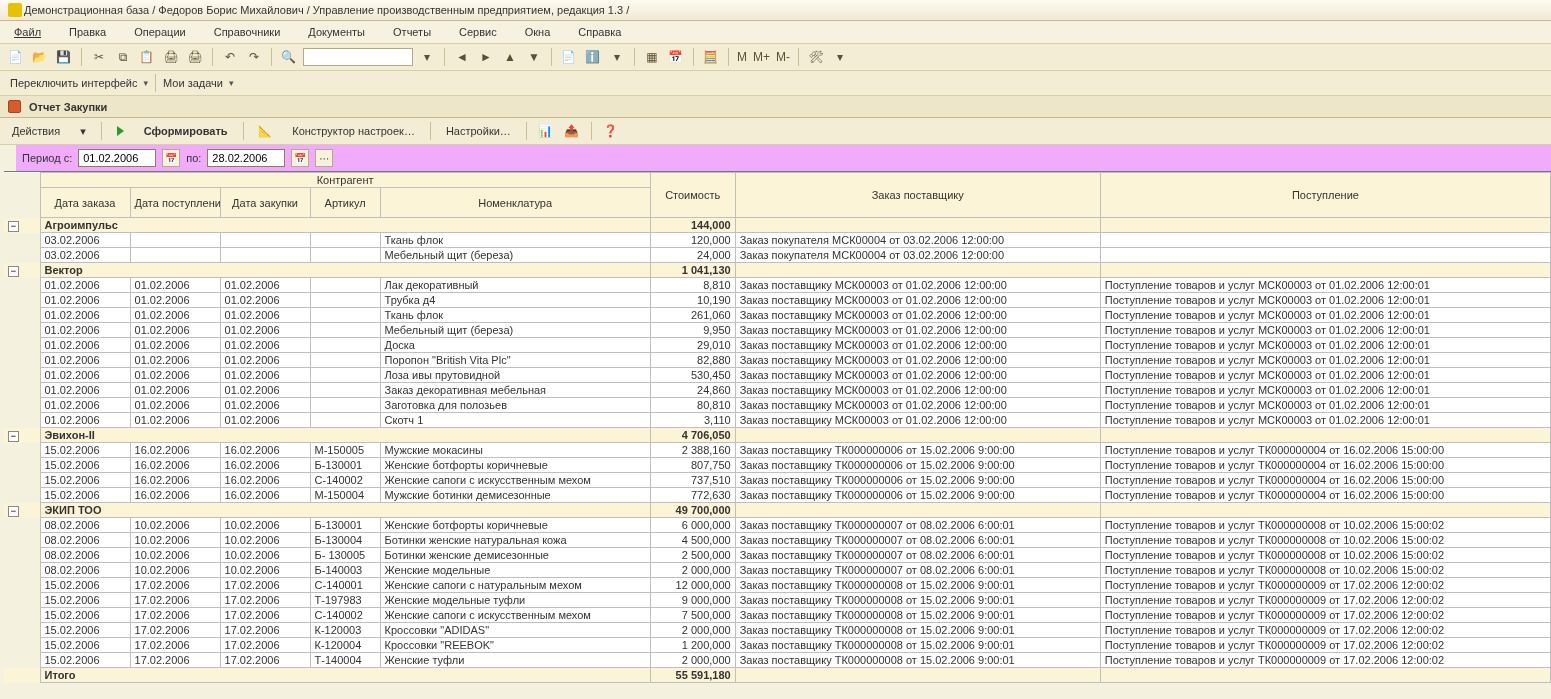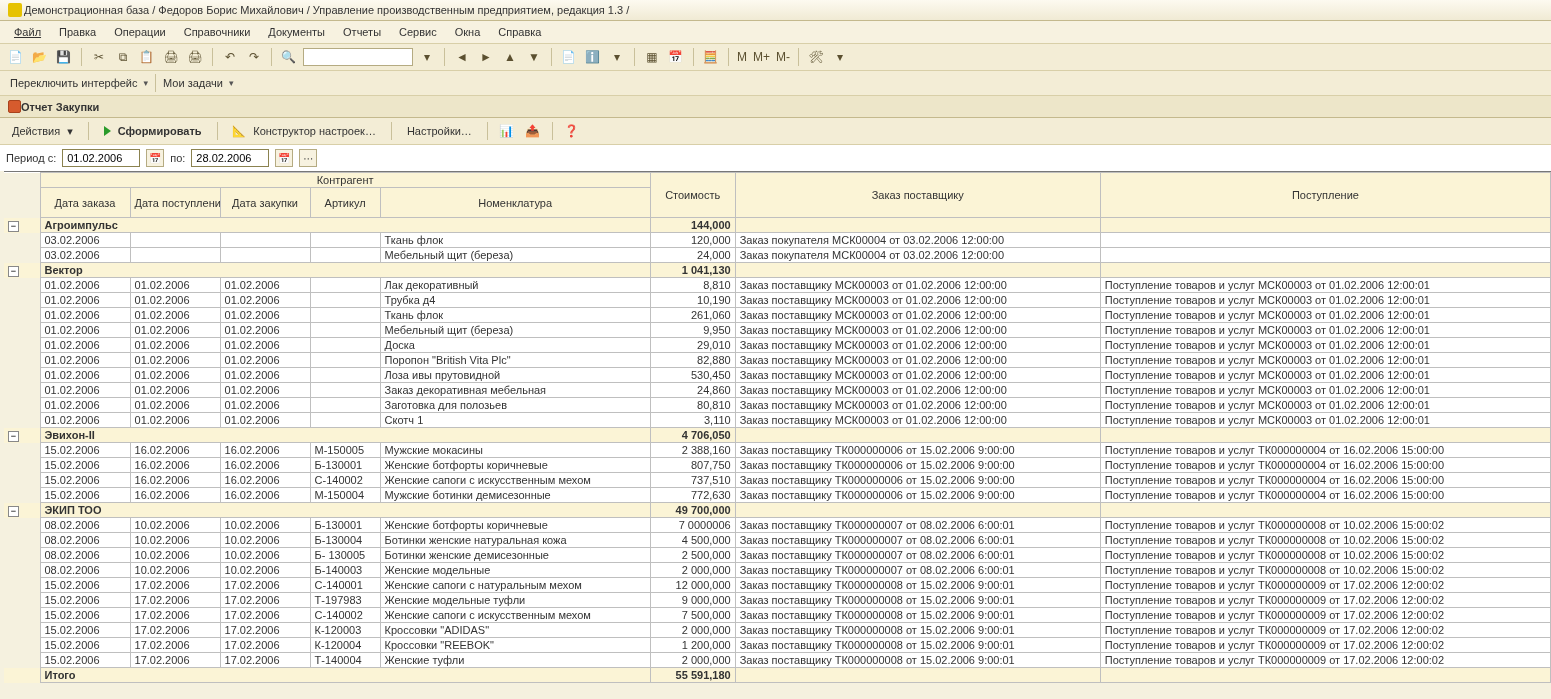--- a/index.html
+++ b/index.html
@@ -18,21 +18,21 @@
     display: flex; align-items: center; gap: 2px;
     font-size: 11px;
   }
   .title-bar .logo {
     width: 14px; height: 14px;
     background: #e6c200; border-radius: 2px;
   }
   .menu-bar {
     background: #f7f2e0;
     padding: 3px 6px;
-    display: flex; gap: 2px;
+    display: flex; gap: 12px;
     border-bottom: 1px solid #d8cfa8;
   }
   .menu-item {
     padding: 2px 8px;
     cursor: default;
   }
   .menu-item .ul { text-decoration: underline; }
   .toolbar {
     background: #f3edd6;
     border-bottom: 1px solid #d8cfa8;
@@ -70,48 +70,48 @@
     padding: 1px 4px;
   }
   .sub-toolbar .dd-arrow {
     font-size: 9px; color: #555;
     margin-left: 2px;
   }
   .doc-tab {
     background: #ede6c9;
     border-bottom: 1px solid #c4b98d;
     padding: 4px 8px;
-    display: flex; gap: 0; align-items: center;
+    display: flex; gap: 8px; align-items: center;
   }
   .doc-tab .icon {
     width: 13px; height: 13px;
     background: #d65b2d; border: 1px solid #a8431c;
     border-radius: 2px;
   }
   .report-toolbar {
     background: #f3edd6;
     border-bottom: 1px solid #d8cfa8;
     padding: 3px 6px;
     display: flex; align-items: center; gap: 6px;
   }
   .report-toolbar .btn-label {
-    display: inline-flex; align-items: center; gap: 7px;
+    display: inline-flex; align-items: center; gap: 20px;
     padding: 2px 6px;
   }
   .report-toolbar .play-icon {
     width: 0; height: 0;
     border-left: 7px solid #2a9b2a;
     border-top: 5px solid transparent;
     border-bottom: 5px solid transparent;
   }
   .bold { font-weight: bold; }
   .period-row {
-    background: #ffffff;
+    background: #f0abfc;
     padding: 4px 6px;
-    display: flex; align-items: center; gap: 6px;
+    display: flex; align-items: center; gap: 6px; margin-left: 16px;
   }
   .date-input {
     background: #fff; border: 1px solid #8b824f;
     padding: 1px 4px; width: 78px;
     font-size: 11px; height: 18px;
   }
   .mini-btn {
     width: 18px; height: 18px;
     border: 1px solid #b5ab82;
     background: #f7f2e0;
@@ -554,21 +554,21 @@
           <td></td>
         </tr>
         <tr>
           <td class="tree-cell"></td>
           <td class="indent-cell"></td>
           <td>08.02.2006</td>
           <td>10.02.2006</td>
           <td>10.02.2006</td>
           <td>Б-130001</td>
           <td>Женские ботфорты коричневые</td>
-          <td class="num">7 0000006</td>
+          <td class="num">6 000,000</td>
           <td>Заказ поставщику ТК000000007 от 08.02.2006 6:00:01</td>
           <td>Поступление товаров и услуг ТК000000008 от 10.02.2006 15:00:02</td>
         </tr>
         <tr>
           <td class="tree-cell"></td>
           <td class="indent-cell"></td>
           <td>08.02.2006</td>
           <td>10.02.2006</td>
           <td>10.02.2006</td>
           <td>Б-130004</td>

